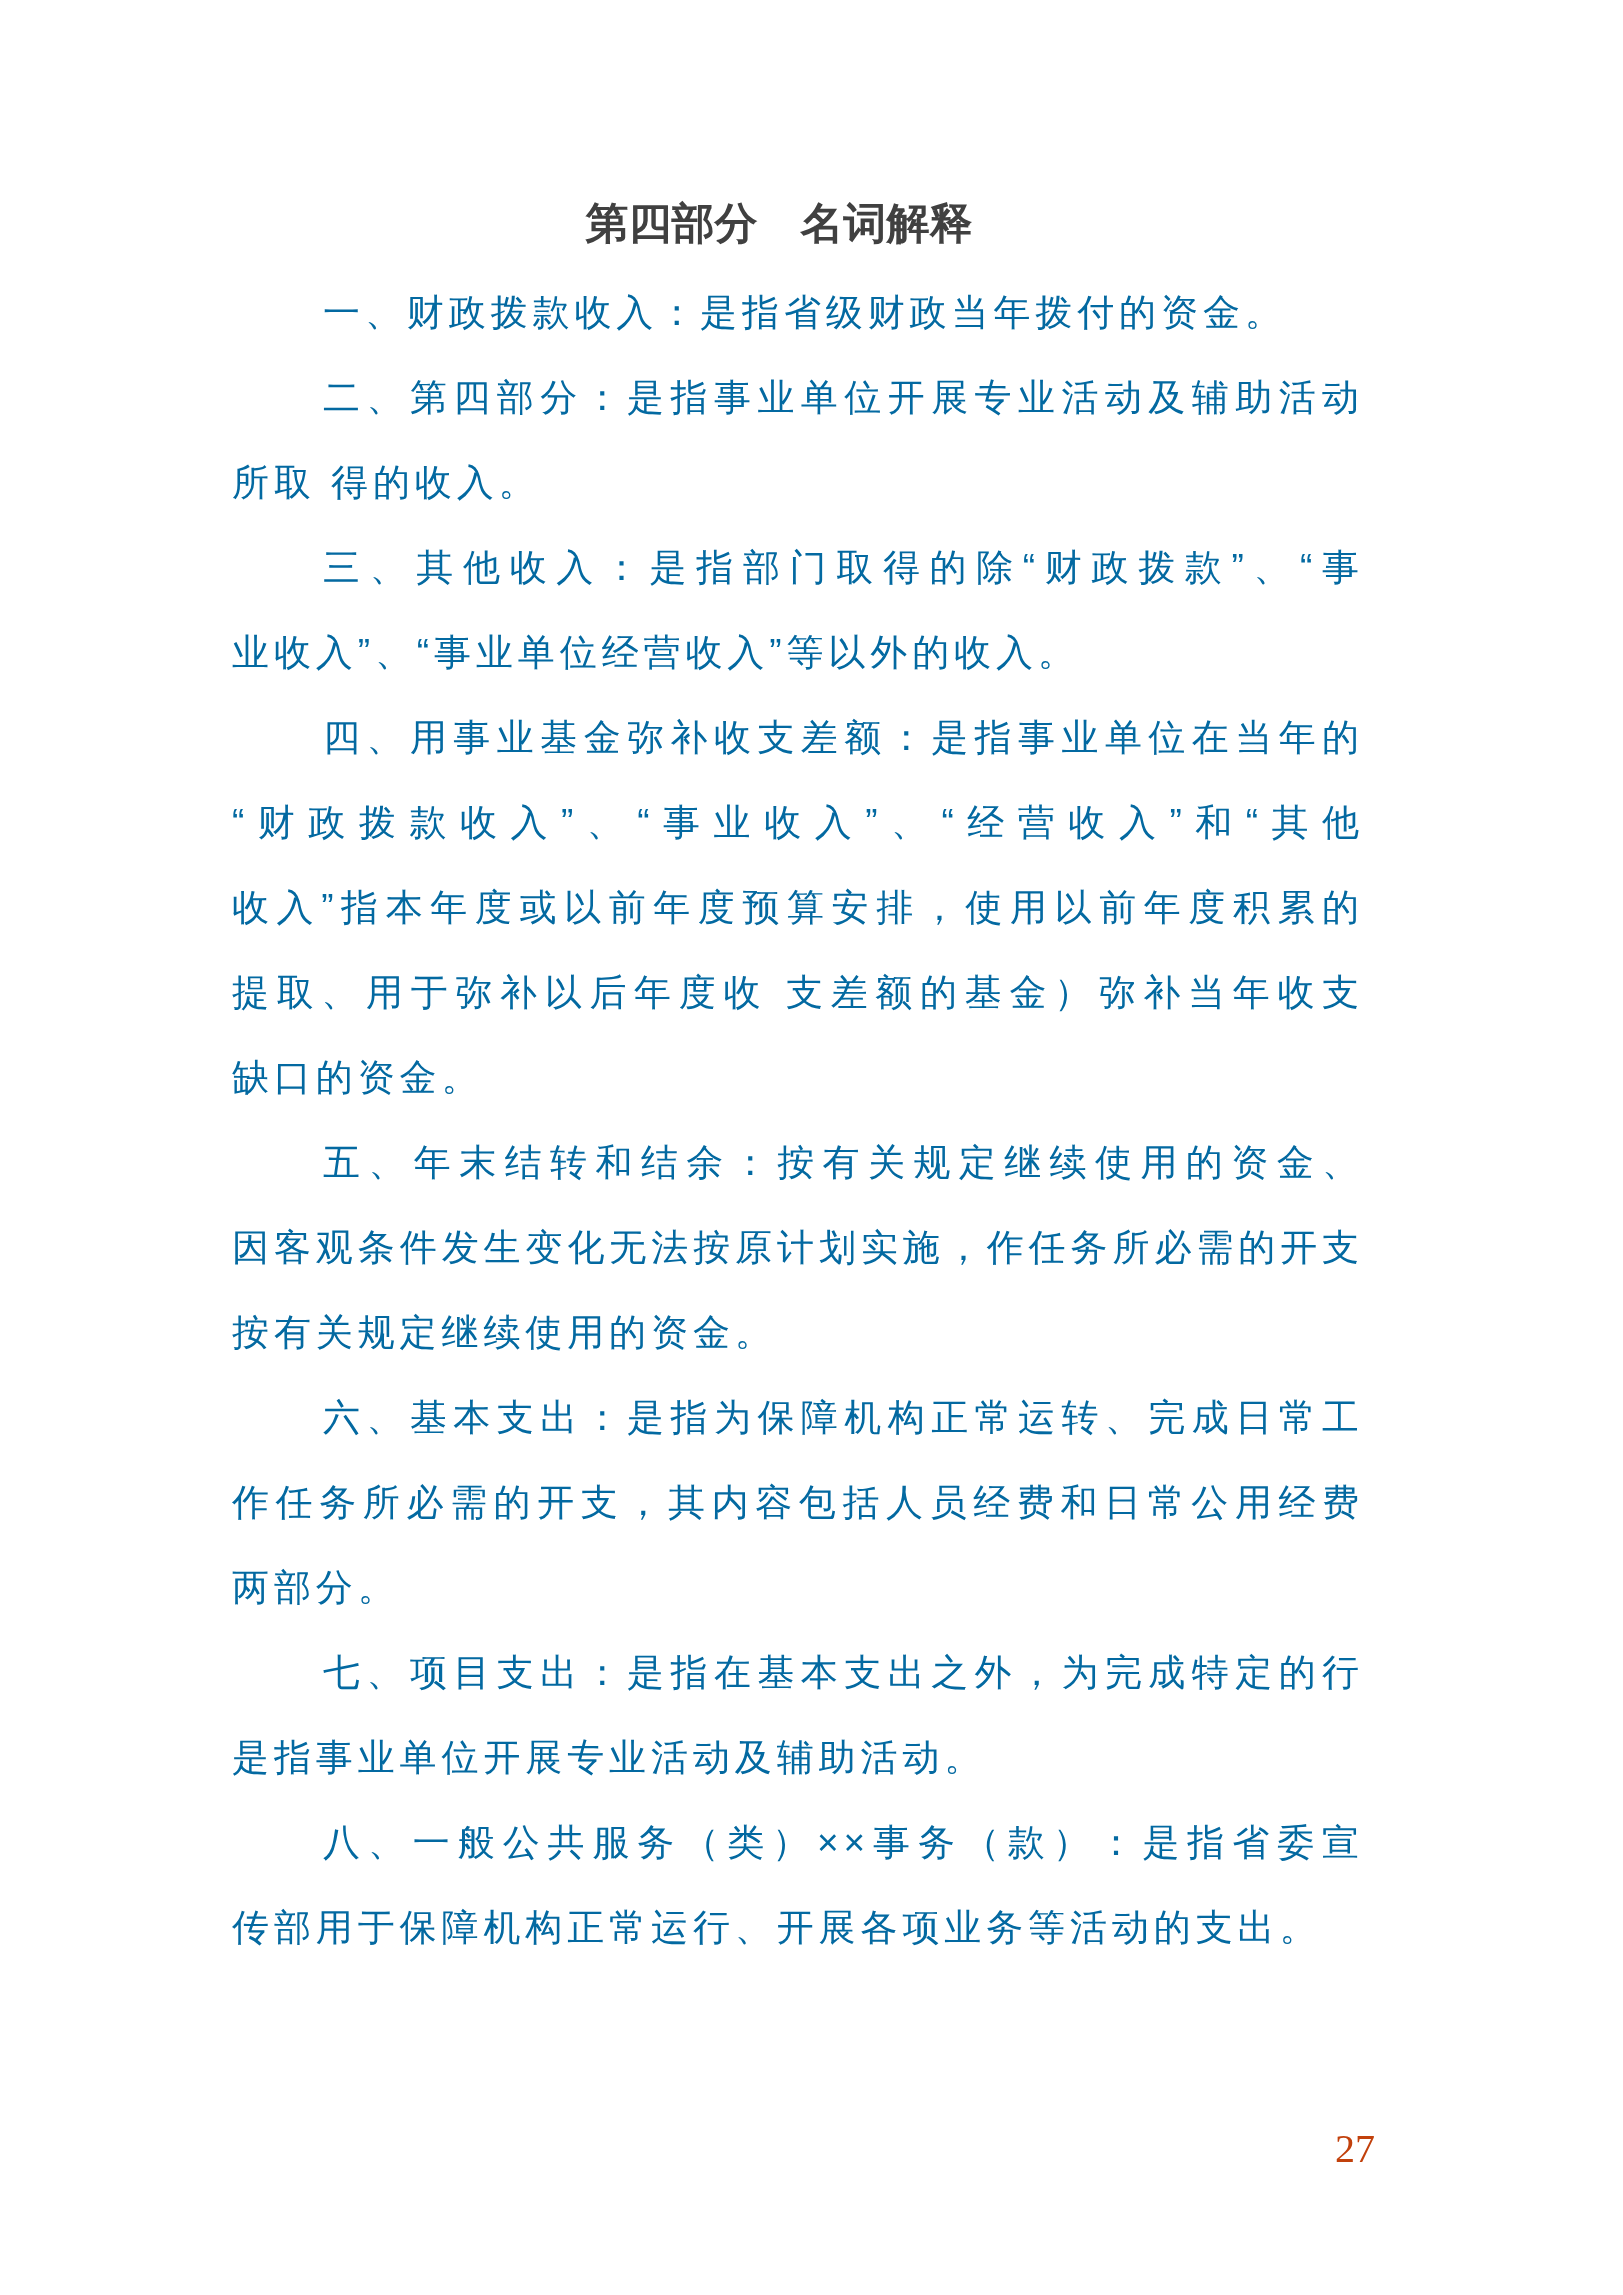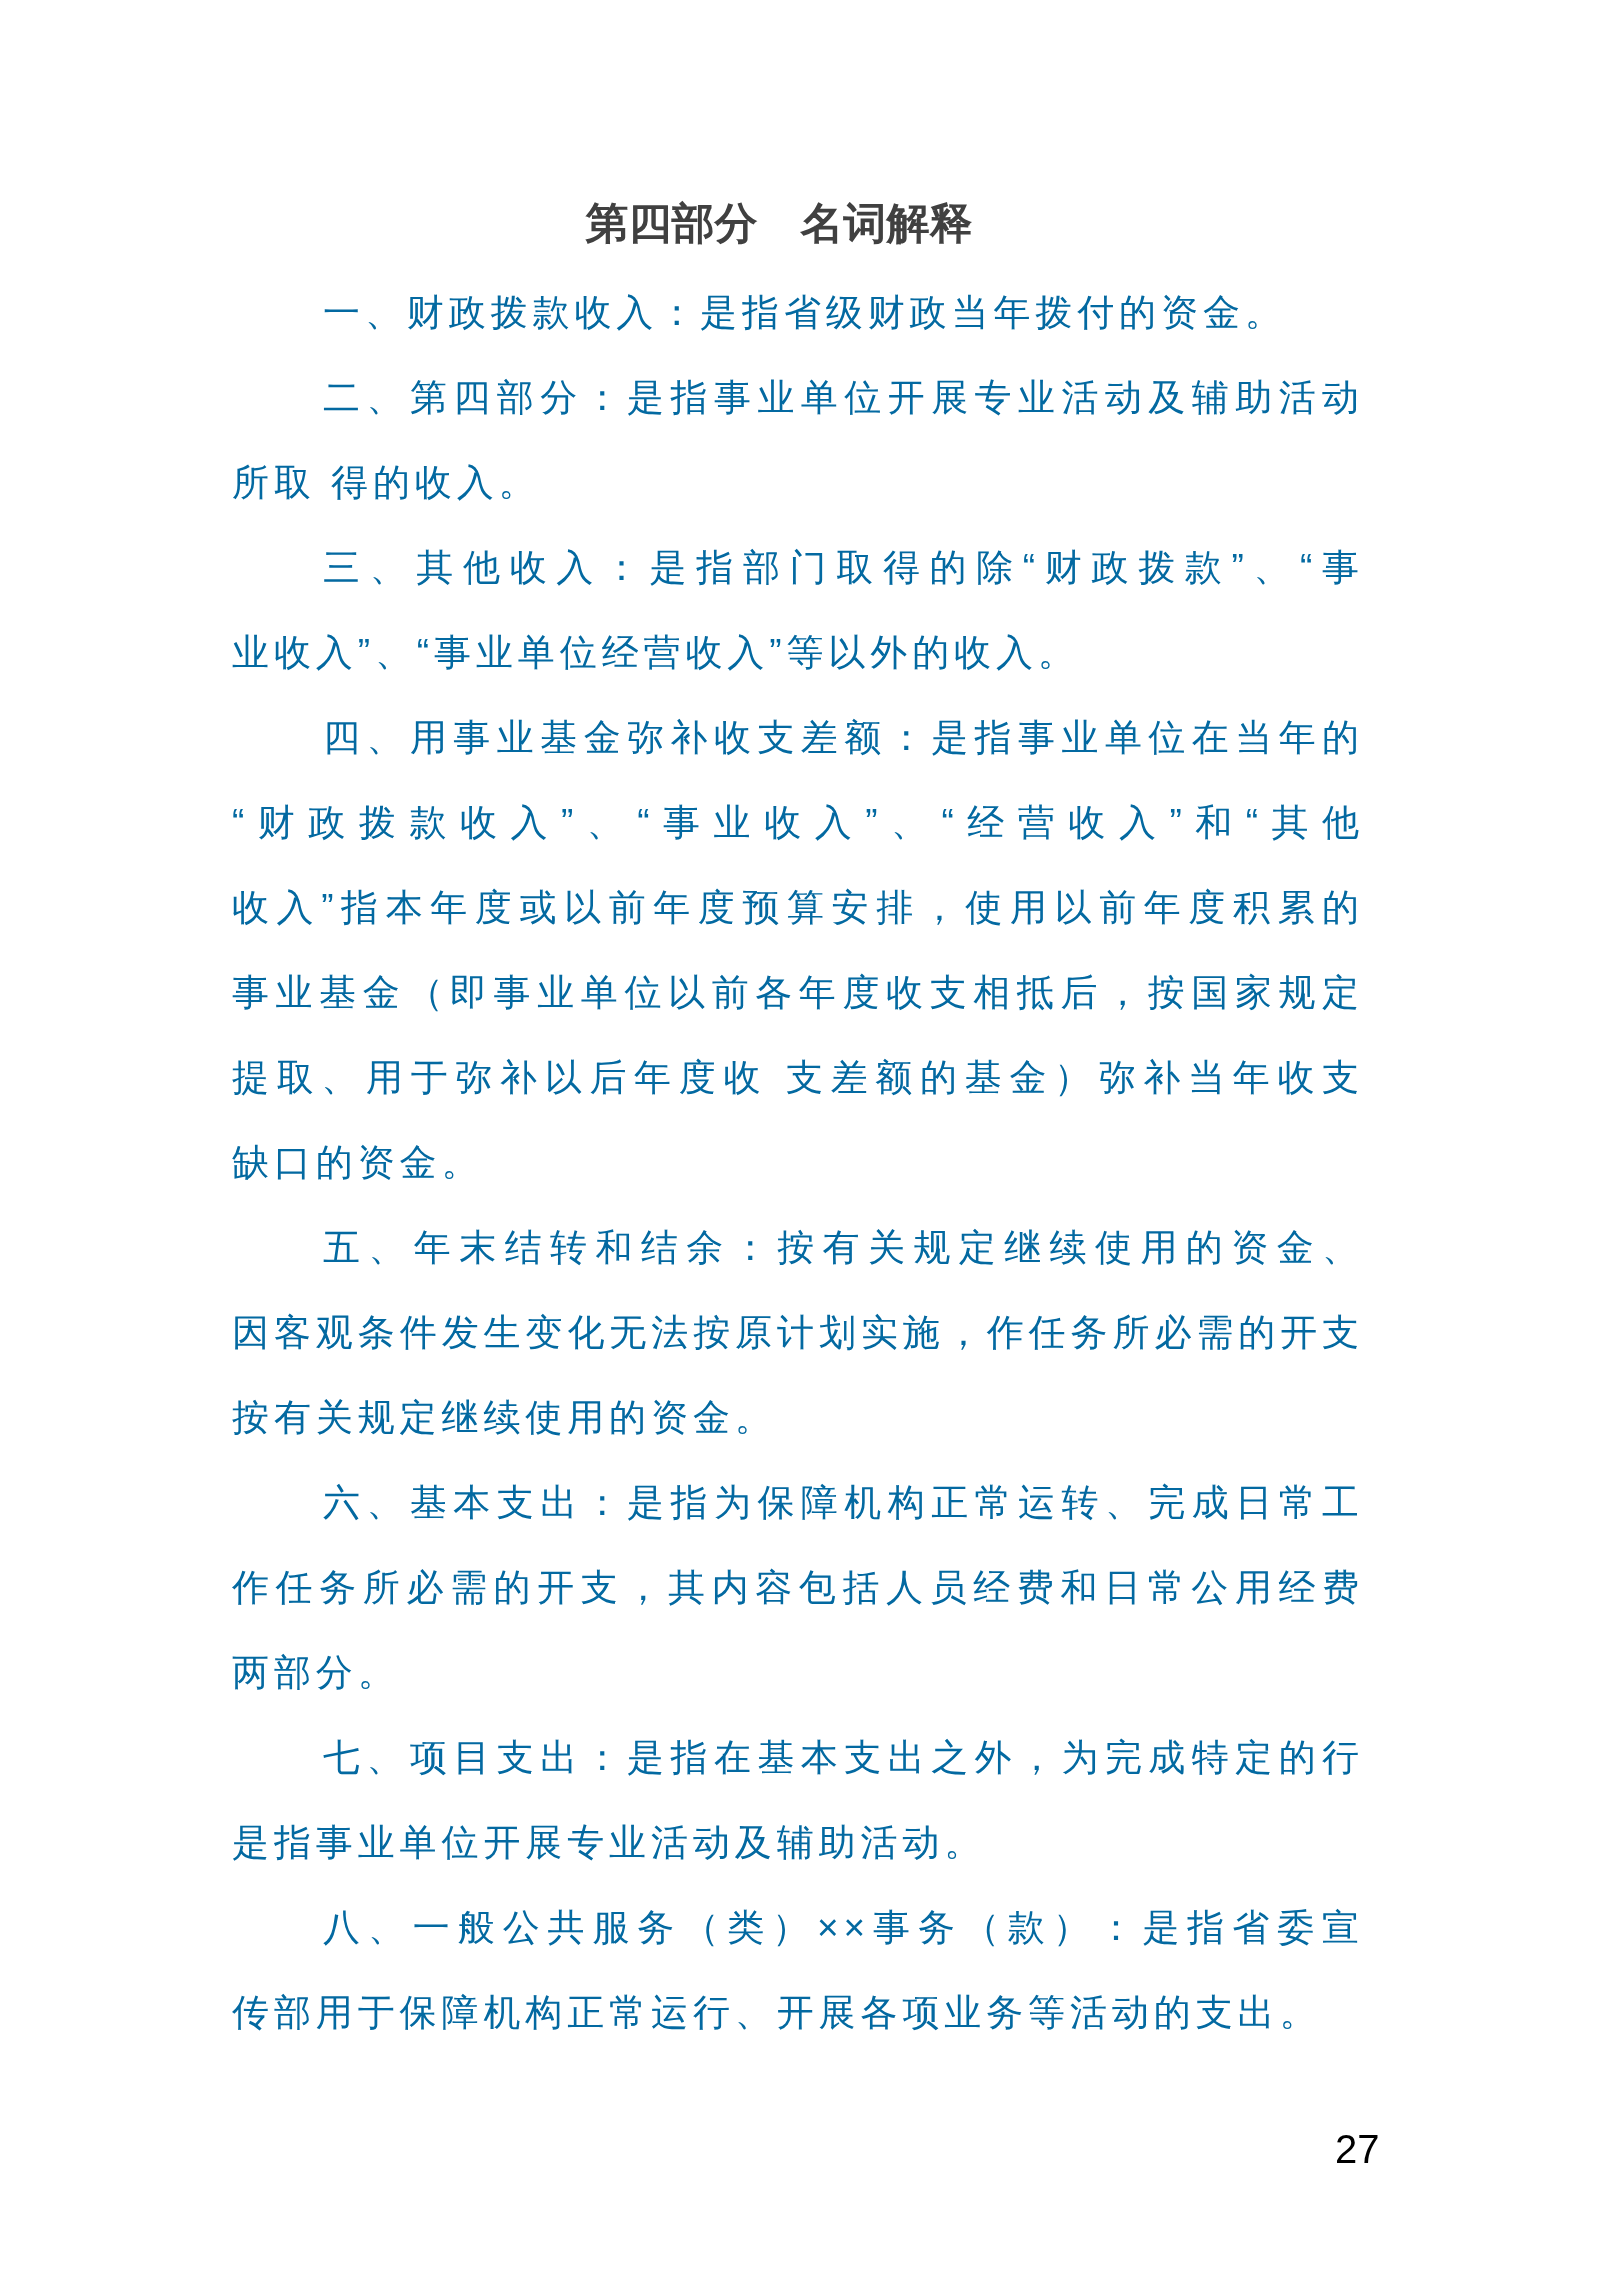--- a/index.html
+++ b/index.html
@@ -54,43 +54,42 @@
   }
   .line.jlast {
     text-align: justify;
     text-align-last: justify;
     text-justify: inter-character;
   }
   .page-num {
     position: absolute;
     top: 2128px;
     left: 1335px;
-    font-family: Liberation Sans, sans-serif;
+    font-family: Liberation Serif, serif;
     font-size: 40px;
     line-height: 42px;
-    color: #000000;
+    color: #c2410c;
   }
 </style>
 </head>
 <body>
 
 <div class="page">
 
   <div class="doc-title">第四部分　名词解释</div>
 
   <div class="body-text">
     <div class="line indent">一、财政拨款收入：是指省级财政当年拨付的资金。</div>
     <div class="line indent jlast">二、第四部分：是指事业单位开展专业活动及辅助活动</div>
     <div class="line">所取 得的收入。</div>
     <div class="line indent jlast">三、其他收入：是指部门取得的除“财政拨款”、“事</div>
     <div class="line">业收入”、“事业单位经营收入”等以外的收入。</div>
     <div class="line indent jlast">四、用事业基金弥补收支差额：是指事业单位在当年的</div>
     <div class="line jlast">“财政拨款收入”、“事业收入”、“经营收入”和“其他</div>
     <div class="line jlast">收入”指本年度或以前年度预算安排，使用以前年度积累的</div>
-    <div class="line jlast">事业基金（即事业单位以前各年度收支相抵后，按国家规定</div>
     <div class="line jlast">提取、用于弥补以后年度收 支差额的基金）弥补当年收支</div>
     <div class="line">缺口的资金。</div>
     <div class="line indent jlast">五、年末结转和结余：按有关规定继续使用的资金、</div>
     <div class="line jlast">因客观条件发生变化无法按原计划实施，作任务所必需的开支</div>
     <div class="line">按有关规定继续使用的资金。</div>
     <div class="line indent jlast">六、基本支出：是指为保障机构正常运转、完成日常工</div>
     <div class="line jlast">作任务所必需的开支，其内容包括人员经费和日常公用经费</div>
     <div class="line">两部分。</div>
     <div class="line indent jlast">七、项目支出：是指在基本支出之外，为完成特定的行</div>
     <div class="line">是指事业单位开展专业活动及辅助活动。</div>

